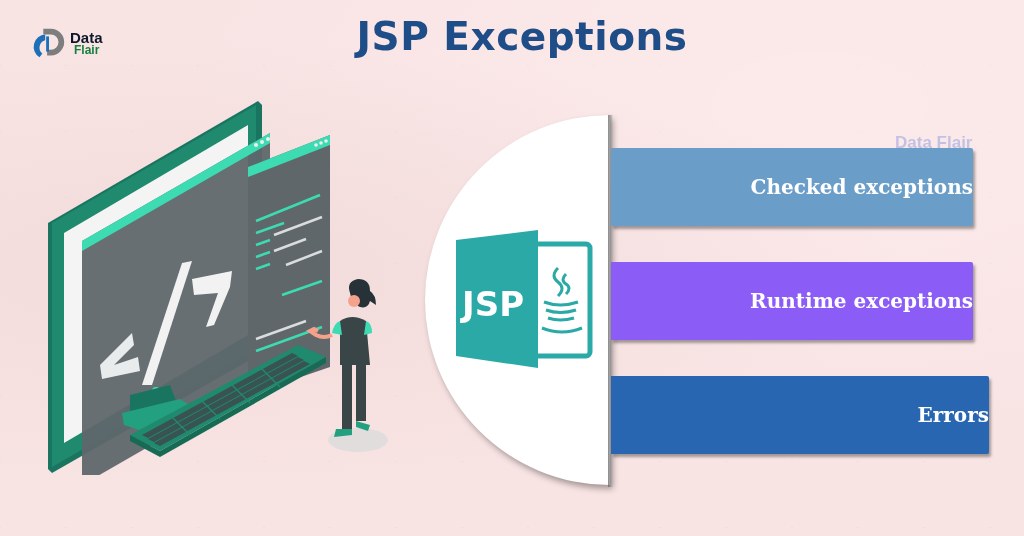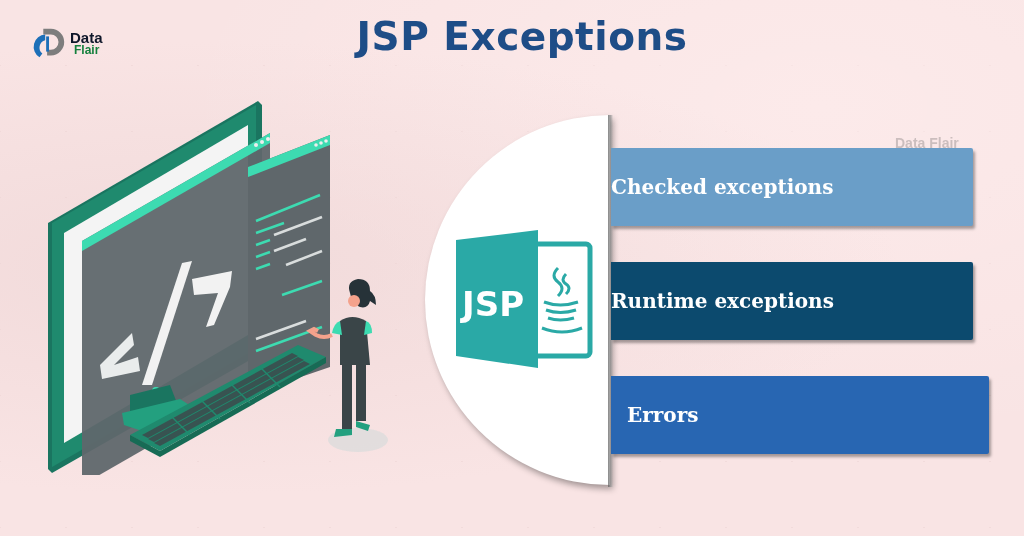--- a/index.html
+++ b/index.html
@@ -43,31 +43,31 @@
   }
   .spine {
     position: absolute; left: 608px; top: 115px; width: 5px; height: 372px;
     background: linear-gradient(to right, #555, #999 60%, rgba(0,0,0,0));
     opacity: 0.7;
   }
   .jsp-icon { position: absolute; left: 452px; top: 228px; width: 142px; height: 142px; }
 
   .category {
     position: absolute; left: 611px; width: 362px; height: 78px;
-    display: flex; align-items: center; justify-content: flex-start;
+    display: flex; align-items: center; justify-content: flex-end;
     color: #ffffff; font-family: "DejaVu Serif", serif; font-weight: bold; font-size: 20px;
     box-shadow: 2px 3px 3px rgba(0,0,0,0.35);
     border-radius: 0 2px 2px 0;
   }
   .cat-1 { top: 148px; }
   .cat-2 { top: 262px; }
   .cat-3 { top: 376px; }
 
   .wm { position: absolute; opacity: 0.25; display: flex; align-items: center; }
-  .wm span { font-weight: bold; font-size: 14px; color: #404040; line-height: 10px; }
+  .wm span { font-weight: bold; font-size: 17px; color: #1d4ed8; line-height: 10px; }
 </style>
 </head>
 <body>
 
 <div class="bg-pattern"></div>
 <div class="bg-tint"></div>
 
 <div class="logo">
   <svg viewBox="0 0 40 40">
     <path d="M14 4 h8 a14 14 0 0 1 0 28 h-4 v-6 h4 a8 8 0 0 0 0 -16 h-8 z" fill="#7d7d7d"></path>
@@ -185,18 +185,18 @@
     <path d="M92 74 q16 6 34 0"></path>
     <path d="M94 82 q14 5 30 0"></path>
     <path d="M96 90 q12 4 26 0"></path>
     <path d="M90 100 q20 8 40 0"></path>
   </g>
 </svg>
 
 <div class="category cat-1" style="background:#6a9ec8;">
   <span>Checked exceptions</span>
 </div>
-<div class="category cat-2" style="background:#0c4a6e;">
+<div class="category cat-2" style="background:#8b5cf6;">
   <span>Runtime exceptions</span>
 </div>
 <div class="category cat-3" style="background:#2866b2;padding-left:16px;">
   <span>Errors</span>
 </div>
 
 </body></html>

